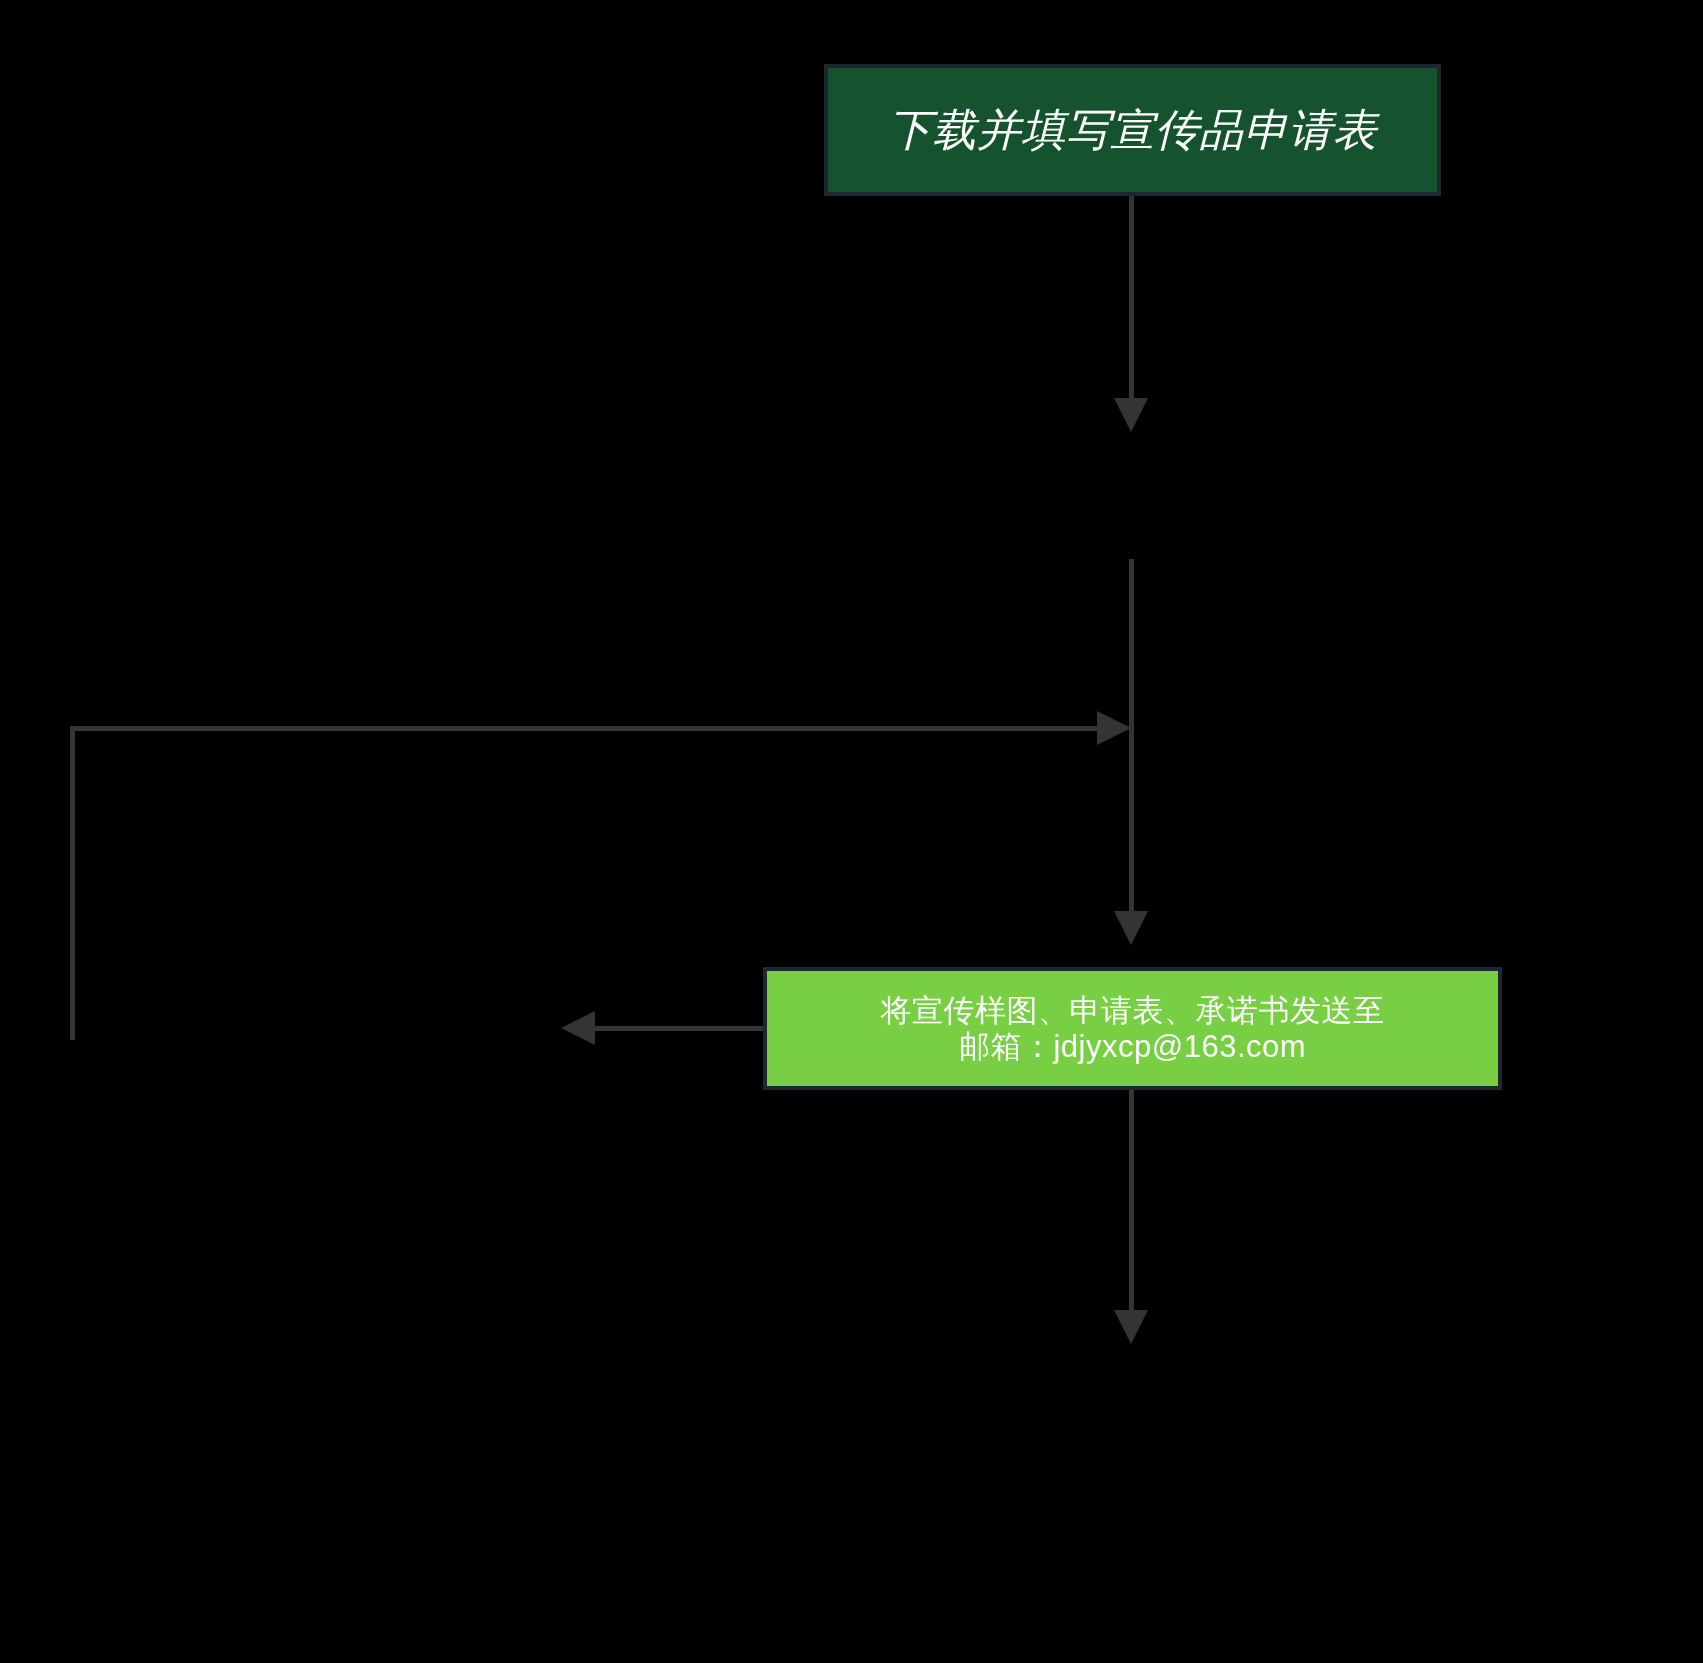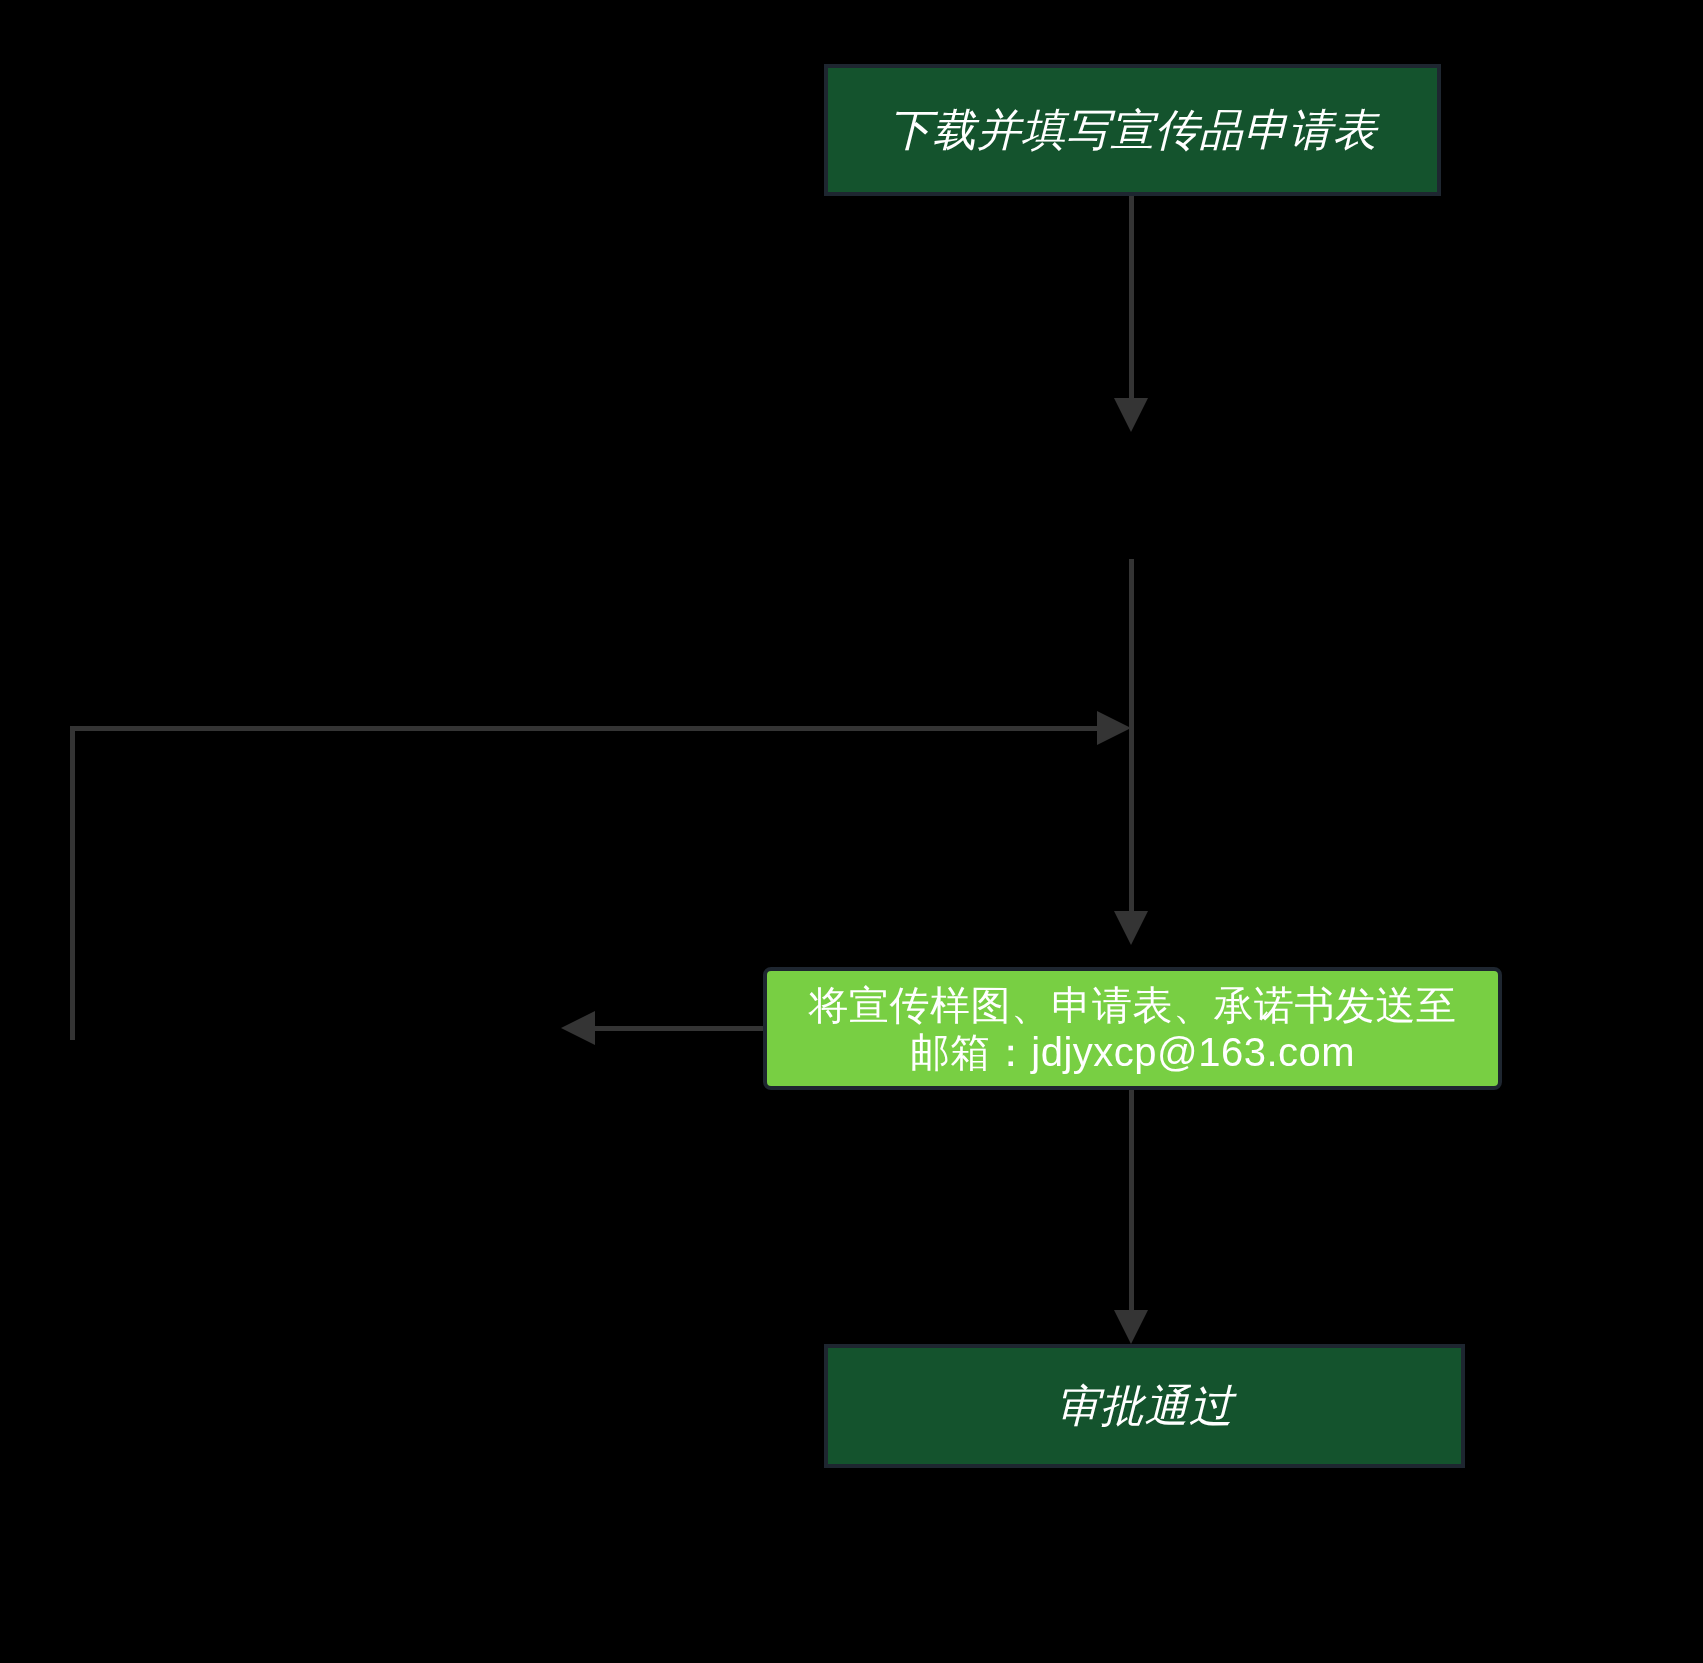--- a/index.html
+++ b/index.html
@@ -38,22 +38,21 @@
   #node-apply-form {
     left: 824px; top: 64px; width: 617px; height: 132px;
     font-size: 44px;
   }
   #node-safety-letter {
     left: 824px; top: 431px; width: 617px; height: 128px;
     font-size: 44px;
   }
   #node-send-email {
     left: 763px; top: 967px; width: 739px; height: 123px;
-    font-size: 40px;
-    border-radius: 8px;
+    font-size: 31px;
   }
   #node-adjust-notice {
     left: 151px; top: 967px; width: 408px; height: 123px;
     font-size: 40px;
   }
   #node-approved {
     left: 824px; top: 1344px; width: 641px; height: 124px;
     font-size: 44px;
   }
 
@@ -123,15 +122,14 @@
   <div class="edge-line h" id="edge-loop-top-h"></div>
   <div class="arrow-head right" id="edge-loop-arrow"></div>
 
   <div class="node process-blue" id="node-apply-form">下载并填写宣传品申请表</div>
 
 
   <div class="node process-green" id="node-send-email">将宣传样图、申请表、承诺书发送至
 邮箱：jdjyxcp@163.com</div>
 
 
-  <div class="node process-blue" id="node-approved">审批通过</div>
 
 </div>
 
 </body></html>

